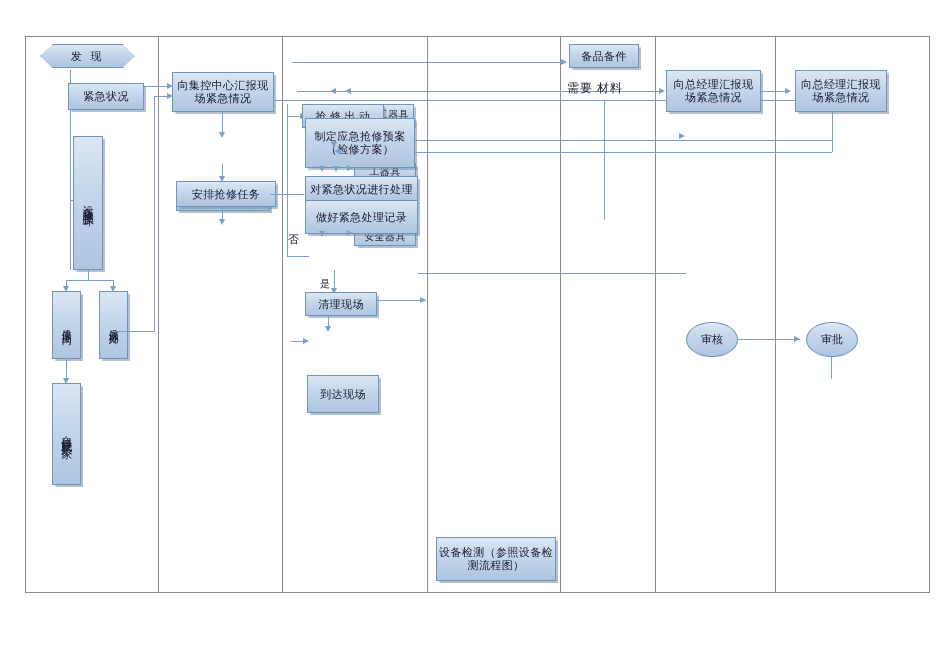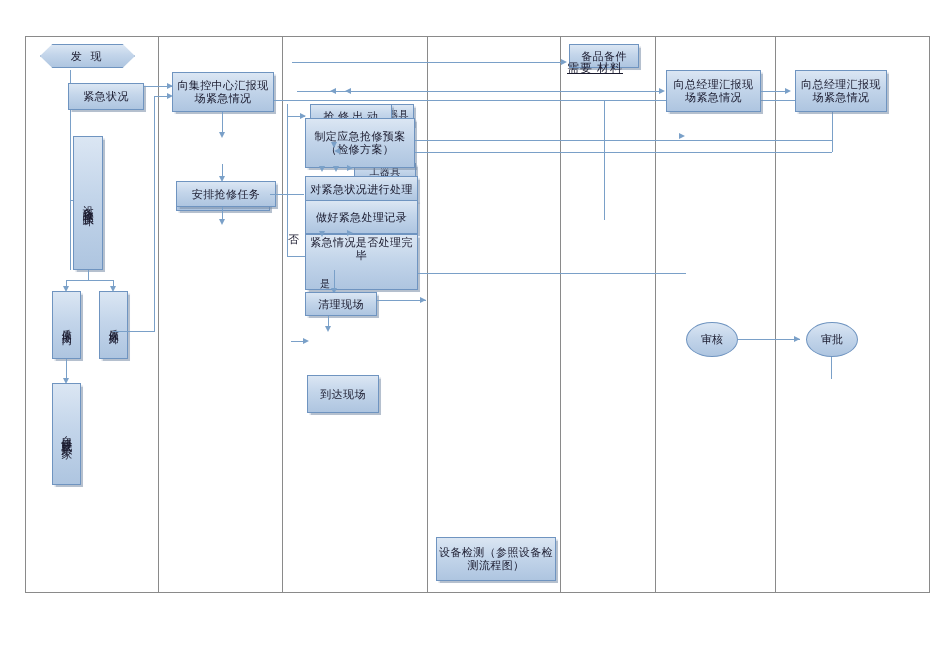--- a/index.html
+++ b/index.html
@@ -128,33 +128,32 @@
 
   <div class="ln lh" style="left:270px;top:194px;width:34px;"></div>
 
   <div class="ln lv" style="left:287px;top:104px;height:152px;"></div>
   <div class="ln lh" style="left:287px;top:116px;width:18px;"></div>
   <div class="ar ar-r" style="left:300px;top:112.5px;"></div>
   <div class="ln lh" style="left:287px;top:256px;width:22px;"></div>
 
   <div class="box sh small" style="left:352px;top:104px;width:62px;height:22px;overflow:hidden;">安全工器具</div>
 
-  <div class="box sh" style="left:310px;top:104px;width:82px;height:24px;">抢 修 出 动</div>
+  <div class="box sh" style="left:302px;top:104px;width:82px;height:24px;">抢 修 出 动</div>
 
   <div class="box sh small" style="left:354px;top:163px;width:62px;height:18px;overflow:hidden;">工器具</div>
 
   <div class="box sh small" style="left:354px;top:228px;width:62px;height:18px;overflow:hidden;">安全器具</div>
 
   <div class="box sh" style="left:305px;top:176px;width:113px;height:26px;">对紧急状况进行处理</div>
 
   <div class="box sh" style="left:305px;top:118px;width:110px;height:50px;">制定应急抢修预案（检修方案）</div>
 
   <div class="box sh" style="left:305px;top:200px;width:113px;height:34px;">做好紧急处理记录</div>
 
-  <div class="box sh" style="left:305px;top:234px;width:113px;height:56px;align-items:flex-start;">紧急情况是否处理完毕</div>
 
   <div class="ar ar-d" style="left:331px;top:142px;"></div>
   <div class="ar ar-l" style="left:334px;top:148px;"></div>
   <div class="ar ar-d" style="left:319px;top:166px;"></div>
   <div class="ar ar-d" style="left:333px;top:166px;"></div>
   <div class="ar ar-r" style="left:347px;top:165px;"></div>
   <div class="ar ar-d" style="left:319px;top:231px;"></div>
   <div class="ar ar-r" style="left:347px;top:230px;"></div>
   <div class="ln lv" style="left:334px;top:270px;height:22px;"></div>
   <div class="ar ar-d" style="left:331px;top:288px;"></div>
@@ -186,21 +185,21 @@
 
   <div class="ln lv" style="left:604px;top:100px;height:120px;"></div>
 
   <div class="box sh" style="left:436px;top:537px;width:120px;height:44px;">设备检测（参照设备检测流程图）</div>
 
   <div class="box sh" style="left:569px;top:44px;width:70px;height:24px;">备品备件</div>
 
   <div class="ln lh" style="left:292px;top:62px;width:272px;"></div>
   <div class="ar ar-r" style="left:561px;top:58.5px;"></div>
 
-  <div class="lbl lbl-need" style="left:567px;top:60px;text-decoration:underline;">需要 材料</div>
+  <div class="lbl lbl-need" style="left:567px;top:80px;">需要 材料</div>
 
   <div class="box sh" style="left:666px;top:70px;width:95px;height:42px;">向总经理汇报现场紧急情况</div>
 
   <div class="ar ar-r" style="left:659px;top:87.5px;"></div>
 
   <div class="ar ar-r" style="left:679px;top:132.5px;"></div>
 
   <div class="ell" style="left:686px;top:322px;width:52px;height:35px;">审核</div>
 
   <div class="ln lh" style="left:738px;top:339px;width:62px;"></div>

